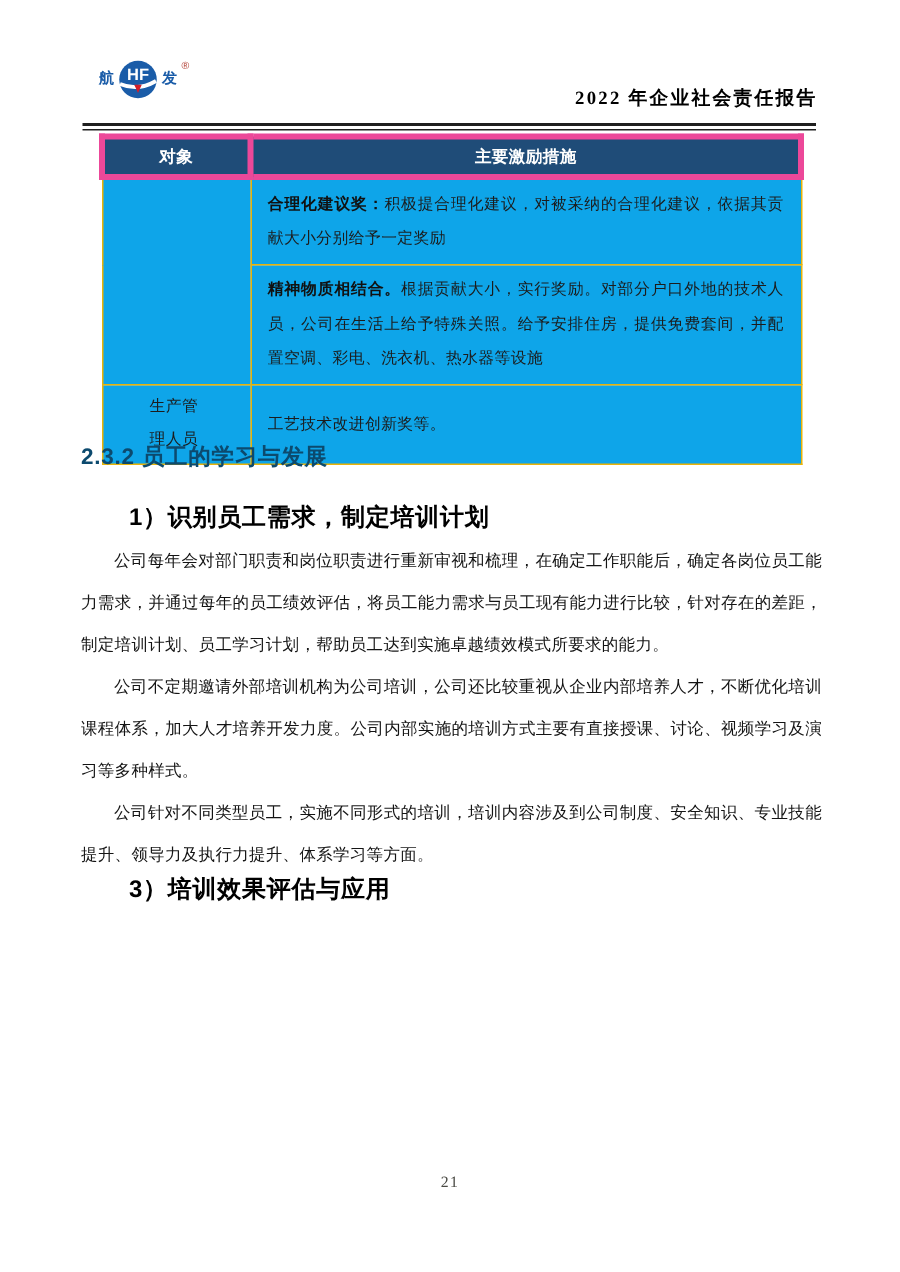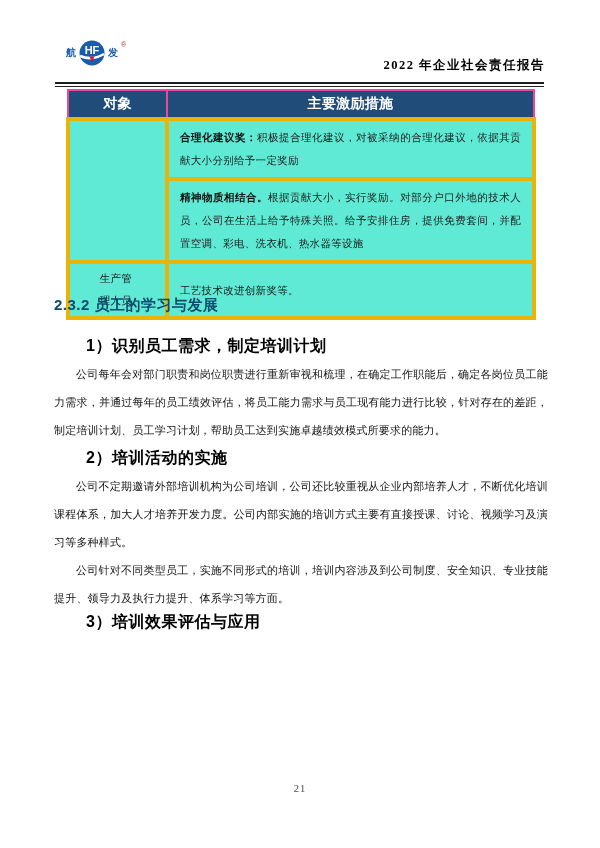--- a/index.html
+++ b/index.html
@@ -30,25 +30,25 @@
   
   table.doc-table{
     position:absolute;left:66px;top:89px;width:470px;
     border-collapse:collapse;table-layout:fixed;
     font-size:10.5px;letter-spacing:0.3px;
   }
   .doc-table col.c1{width:99px;}
   .doc-table th{
     background:#1f4c78;color:#ffffff;
     font-family:"Liberation Sans","DejaVu Sans",sans-serif;font-weight:bold;
-    text-align:center;padding:4px 2px;font-size:14px;
-    border:2px solid #ec4899;
+    text-align:center;padding:4px 2px;font-size:11px;
+    border:4px solid #ec4899;
   }
   .doc-table td{
-    border:4px solid #eab308;vertical-align:middle;background:#5eead4;
+    border:1px solid #eab308;vertical-align:middle;background:#0ea5e9;
   }
   .doc-table{border:1.5px solid #3f3f3f;}
   td.obj-cell{text-align:center;padding:4px 2px;line-height:22px;}
   td.obj-cell .obj-wrap{display:inline-block;width:3.4em;text-align:left;}
   td.measure-cell{
     padding:5px 11px;line-height:23px;text-align:justify;
   }
   td.measure-cell strong{
     font-family:"Liberation Sans","DejaVu Sans",sans-serif;
     font-weight:bold;color:#111;
@@ -129,21 +129,20 @@
       </tr>
     </tbody>
   </table>
 
   <div class="content">
     <h2>2.3.2 员工的学习与发展</h2>
 
     <h3 class="first">1）识别员工需求，制定培训计划</h3>
     <p>公司每年会对部门职责和岗位职责进行重新审视和梳理，在确定工作职能后，确定各岗位员工能力需求，并通过每年的员工绩效评估，将员工能力需求与员工现有能力进行比较，针对存在的差距，制定培训计划、员工学习计划，帮助员工达到实施卓越绩效模式所要求的能力。</p>
 
-    <h3>2）培训活动的实施</h3>
     <p>公司不定期邀请外部培训机构为公司培训，公司还比较重视从企业内部培养人才，不断优化培训课程体系，加大人才培养开发力度。公司内部实施的培训方式主要有直接授课、讨论、视频学习及演习等多种样式。</p>
     <p>公司针对不同类型员工，实施不同形式的培训，培训内容涉及到公司制度、安全知识、专业技能提升、领导力及执行力提升、体系学习等方面。</p>
 
     <h3 class="tighter">3）培训效果评估与应用</h3>
   </div>
 
   <div class="page-num">21</div>
 
 </div>
 

